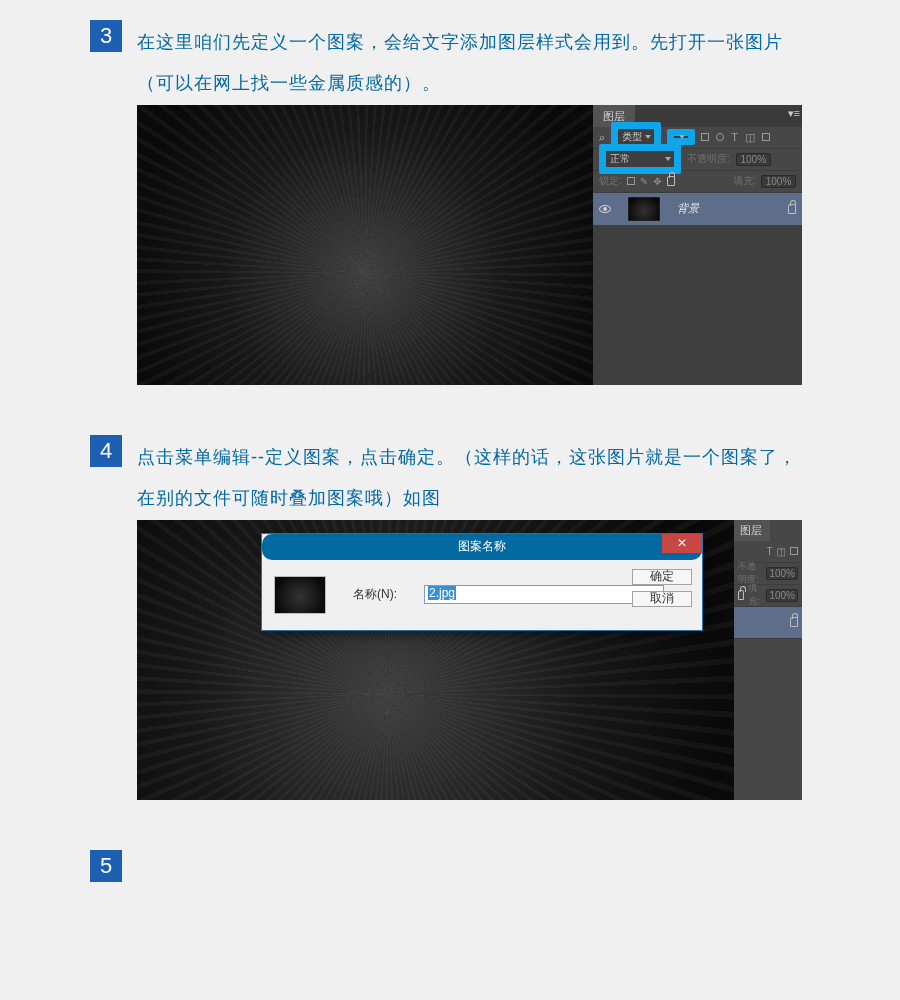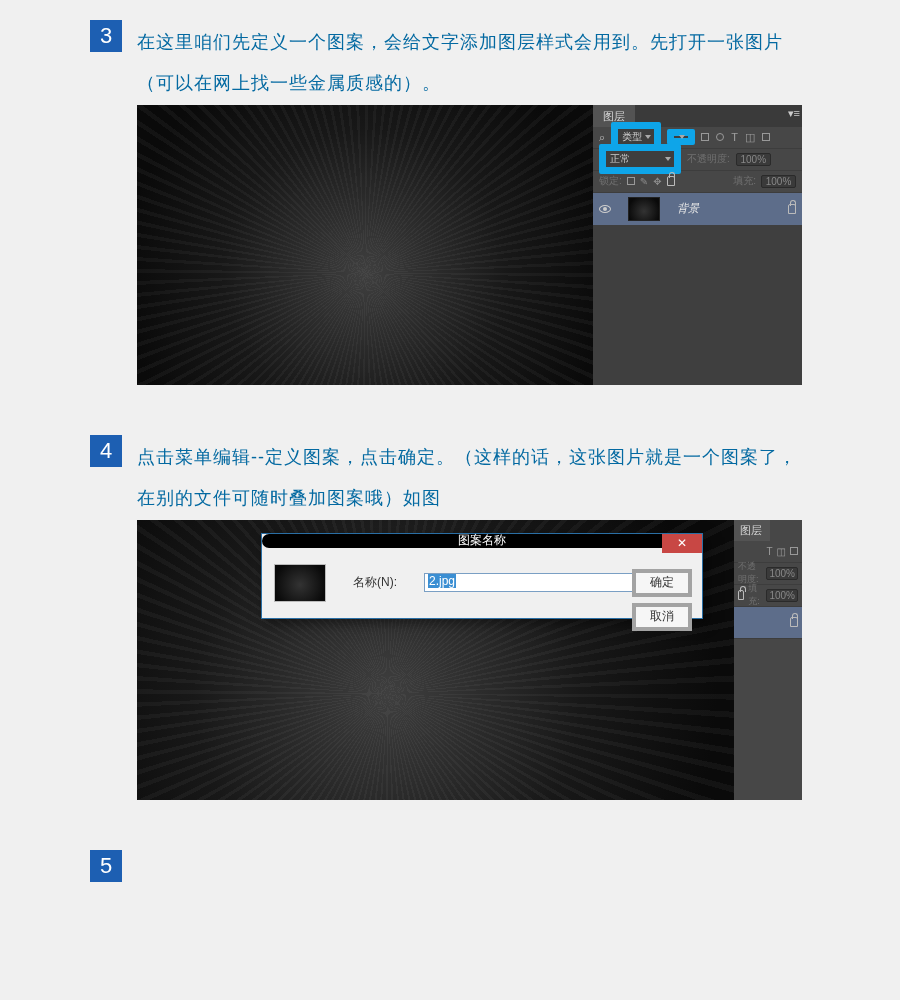--- a/index.html
+++ b/index.html
@@ -262,23 +262,23 @@
   .dialog {
     position: absolute;
     left: 124px;
     top: 13px;
     width: 442px;
     background: #f0f0f0;
     border: 1px solid #2a6fa5;
     box-shadow: 4px 4px 12px rgba(0,0,0,0.5);
   }
   .dialog-title {
-    background: #000000;
+    background: #0369a1;
     color: #fff;
-    height: 14px;
+    height: 26px;
     display: flex;
     align-items: center;
     justify-content: center;
     font-size: 12px;
     position: relative;
     border-radius: 10px;
   }
   .dialog-close {
     position: absolute;
     right: 0;
@@ -325,23 +325,23 @@
   .dialog-buttons {
     position: absolute;
     right: 10px;
     top: 35px;
     display: flex;
     flex-direction: column;
     gap: 6px;
   }
   .win-btn {
     width: 60px;
-    height: 28px;
+    height: 16px;
     background: #f6f6f6;
-    border: 4px solid #a3a3a3;
+    border: 1px solid #a3a3a3;
     font-size: 12px;
     color: #333;
     display: flex;
     align-items: center;
     justify-content: center;
   }
 </style>
 </head>
 <body>
 

